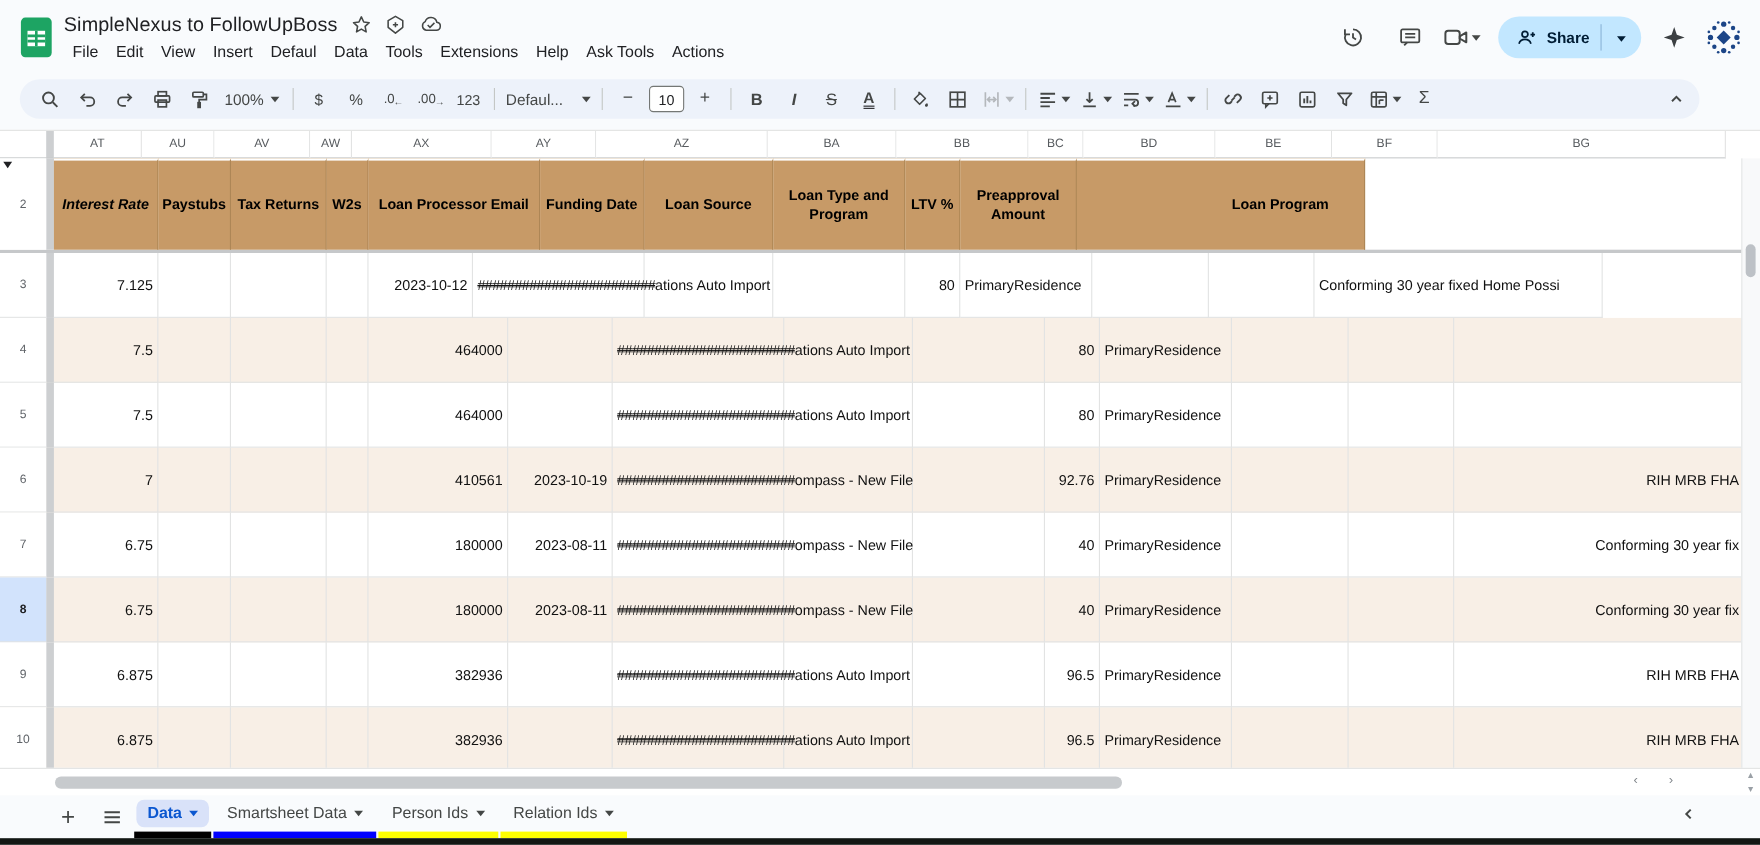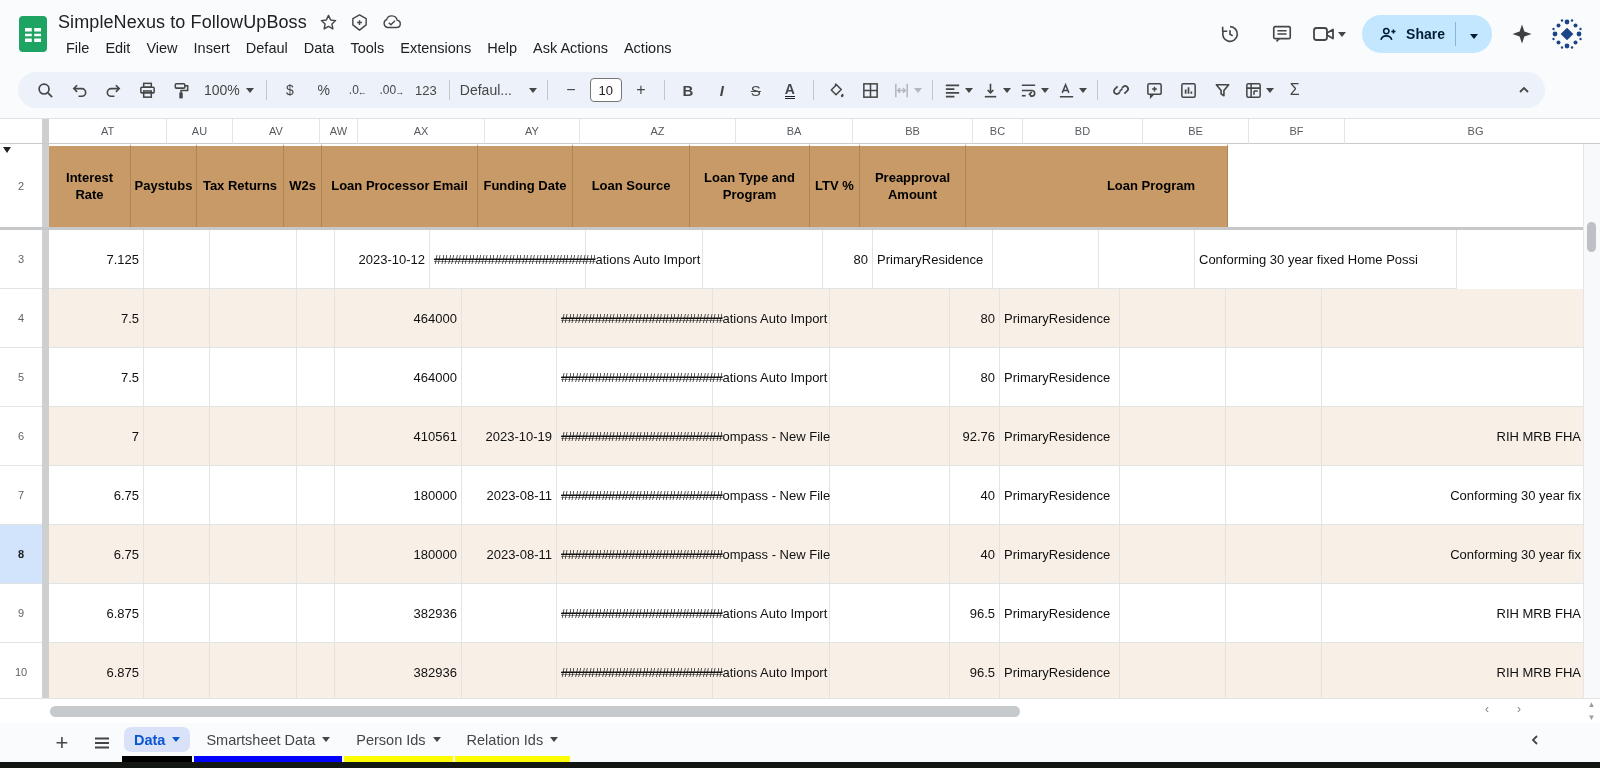--- a/index.html
+++ b/index.html
@@ -122,21 +122,21 @@
     <div id="menurow">
         <span class="menu-item">File</span>
         <span class="menu-item">Edit</span>
         <span class="menu-item">View</span>
         <span class="menu-item">Insert</span>
         <span class="menu-item">Defaul</span>
         <span class="menu-item">Data</span>
         <span class="menu-item">Tools</span>
         <span class="menu-item">Extensions</span>
         <span class="menu-item">Help</span>
-        <span class="menu-item">Ask Actions</span>
+        <span class="menu-item">Ask Tools</span>
         <span class="menu-item">Actions</span>
       </div>
   </div>
   <div id="topright">
     <span class="tr-btn ico">
       <svg width="22" height="22" viewBox="0 0 24 24" fill="none" stroke="#444746" stroke-width="1.8">
           <path d="M12 4a8 8 0 1 1-7.4 5"></path>
           <path d="M4 4v5h5" stroke-linejoin="round"></path>
           <path d="M12 8v4.2l3 1.8"></path>
         </svg>
@@ -358,42 +358,42 @@
     <svg width="14" height="14" viewBox="0 0 14 14" fill="none" stroke="#444746" stroke-width="1.8">
         <path d="M3 9l4-4 4 4"></path>
       </svg>
   </span>
 </div>
 
 <div id="grid">
   <div class="gr-row" id="colhead">
       <div class="colcorner"></div>
       <div class="fband" style="border-bottom: 1px solid rgb(200, 202, 204);"></div>
-      <div class="collabel" style="width: 118px;">AT</div>
+      <div class="collabel" style="width: 80px;">AT</div>
       <div class="collabel" style="width: 66px;">AU</div>
       <div class="collabel" style="width: 87px;">AV</div>
       <div class="collabel" style="width: 38px;">AW</div>
       <div class="collabel" style="width: 127px;">AX</div>
       <div class="collabel" style="width: 95px;">AY</div>
       <div class="collabel" style="width: 156px;">AZ</div>
       <div class="collabel" style="width: 117px;">BA</div>
       <div class="collabel" style="width: 120px;">BB</div>
       <div class="collabel" style="width: 50px;">BC</div>
       <div class="collabel" style="width: 120px;">BD</div>
       <div class="collabel" style="width: 106px;">BE</div>
       <div class="collabel" style="width: 96px;">BF</div>
       <div class="collabel" style="width: 262px;">BG</div>
     </div>
   <div class="gr-row datarow" id="headrow" style="height:83px">
       <div class="gutter" style="height: 83px;">
         <span class="group-tri"></span>
         <span>2</span>
       </div>
       <div class="fband"></div>
-      <div class="cell" style="width: 82px; height: 83px;">Interest Rate</div>
+      <div class="cell" style="width: 95px; height: 83px; font-style: italic;">Interest Rate</div>
       <div class="cell" style="width: 66px; height: 83px;">Paystubs</div>
       <div class="cell" style="width: 87px; height: 83px;">Tax Returns</div>
       <div class="cell" style="width: 38px; height: 83px;">W2s</div>
       <div class="cell" style="width: 156px; height: 83px;">Loan Processor Email</div>
       <div class="cell" style="width: 95px; height: 83px;">Funding Date</div>
       <div class="cell" style="width: 117px; height: 83px;">Loan Source</div>
       <div class="cell" style="width: 120px; height: 83px;">Loan Type and Program</div>
       <div class="cell" style="width: 50px; height: 83px;">LTV %</div>
       <div class="cell" style="width: 106px; height: 83px;">Preapproval Amount</div>
       <div class="cell" style="width: 262px; height: 83px; justify-content: flex-end; padding-right: 32px;">Loan Program</div>

